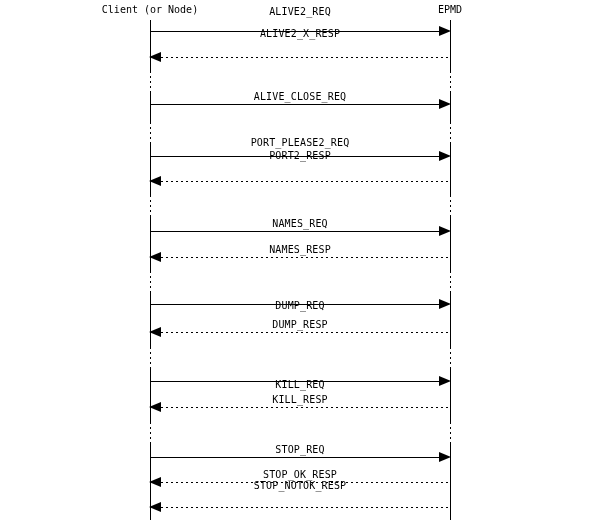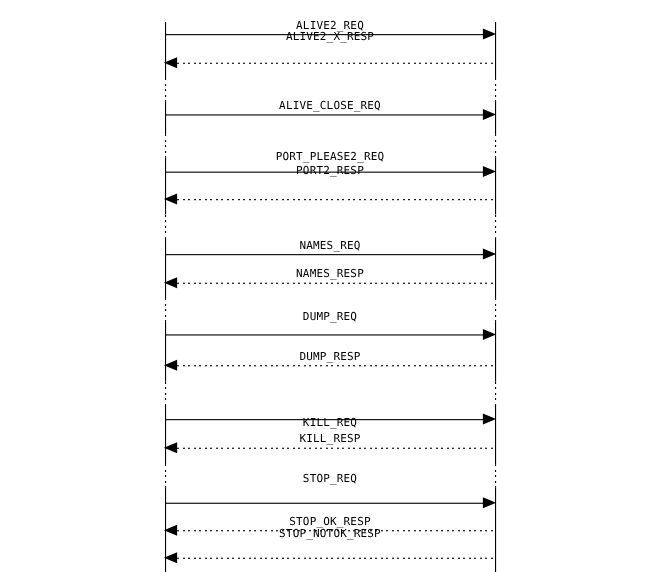--- a/index.html
+++ b/index.html
@@ -82,20 +82,22 @@
     border-top: 5px solid transparent;
     border-bottom: 5px solid transparent;
     border-right: 12px solid #000000;
   }
 </style>
 </head>
 <body>
 
 <div class="diagram">
 
+  <div class="actor left">Client (or Node)</div>
+  <div class="actor right">EPMD</div>
 
   <div class="ll l solid" style="top:20px;height:51px"></div>
   <div class="ll l dotted" style="top:71px;height:21px"></div>
   <div class="ll l solid" style="top:92px;height:30px"></div>
   <div class="ll l dotted" style="top:122px;height:21px"></div>
   <div class="ll l solid" style="top:143px;height:52px"></div>
   <div class="ll l dotted" style="top:195px;height:21px"></div>
   <div class="ll l solid" style="top:216px;height:55px"></div>
   <div class="ll l dotted" style="top:271px;height:21px"></div>
   <div class="ll l solid" style="top:292px;height:55px"></div>
@@ -112,21 +114,21 @@
   <div class="ll r dotted" style="top:195px;height:21px"></div>
   <div class="ll r solid" style="top:216px;height:55px"></div>
   <div class="ll r dotted" style="top:271px;height:21px"></div>
   <div class="ll r solid" style="top:292px;height:55px"></div>
   <div class="ll r dotted" style="top:347px;height:21px"></div>
   <div class="ll r solid" style="top:368px;height:54px"></div>
   <div class="ll r dotted" style="top:422px;height:21px"></div>
   <div class="ll r solid" style="top:443px;height:77px"></div>
 
   <div>
-    <div class="msg-label" style="top:17px">ALIVE2_REQ</div>
+    <div class="msg-label" style="top:5px">ALIVE2_REQ</div>
     <div class="msg-line solid" style="top:31px"></div>
     <div class="arrow-right" style="top:26px"></div>
   </div>
 
   <div>
     <div class="msg-label" style="top:27px">ALIVE2_X_RESP</div>
     <div class="msg-line dotted" style="top:57px"></div>
     <div class="arrow-left" style="top:52px"></div>
   </div>
 
@@ -154,21 +156,21 @@
     <div class="arrow-right" style="top:226px"></div>
   </div>
 
   <div>
     <div class="msg-label" style="top:243px">NAMES_RESP</div>
     <div class="msg-line dotted" style="top:257px"></div>
     <div class="arrow-left" style="top:252px"></div>
   </div>
 
   <div>
-    <div class="msg-label" style="top:282px">DUMP_REQ</div>
+    <div class="msg-label" style="top:299px">DUMP_REQ</div>
     <div class="msg-line solid" style="top:304px"></div>
     <div class="arrow-right" style="top:299px"></div>
   </div>
 
   <div>
     <div class="msg-label" style="top:318px">DUMP_RESP</div>
     <div class="msg-line dotted" style="top:332px"></div>
     <div class="arrow-left" style="top:327px"></div>
   </div>
 
@@ -178,21 +180,21 @@
     <div class="arrow-right" style="top:376px"></div>
   </div>
 
   <div>
     <div class="msg-label" style="top:393px">KILL_RESP</div>
     <div class="msg-line dotted" style="top:407px"></div>
     <div class="arrow-left" style="top:402px"></div>
   </div>
 
   <div>
-    <div class="msg-label" style="top:429px">STOP_REQ</div>
+    <div class="msg-label" style="top:443px">STOP_REQ</div>
     <div class="msg-line solid" style="top:457px"></div>
     <div class="arrow-right" style="top:452px"></div>
   </div>
 
   <div>
     <div class="msg-label" style="top:468px">STOP_OK_RESP</div>
     <div class="msg-line dotted" style="top:482px"></div>
     <div class="arrow-left" style="top:477px"></div>
   </div>
 

